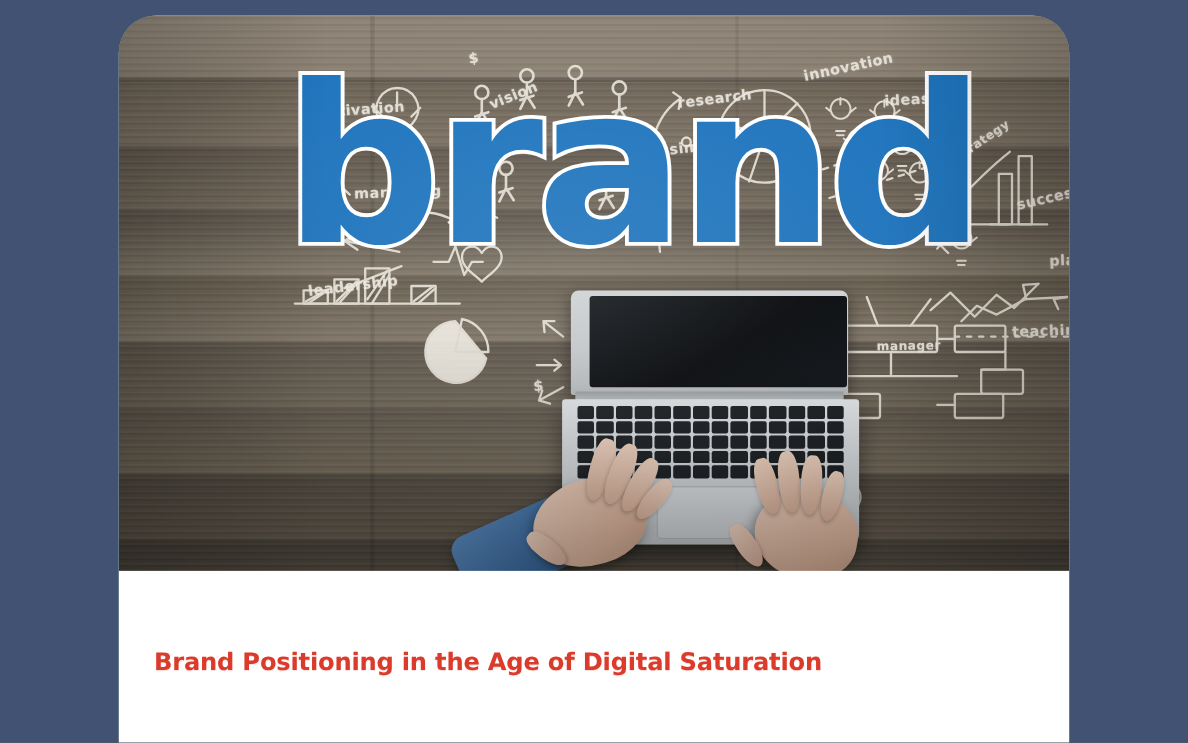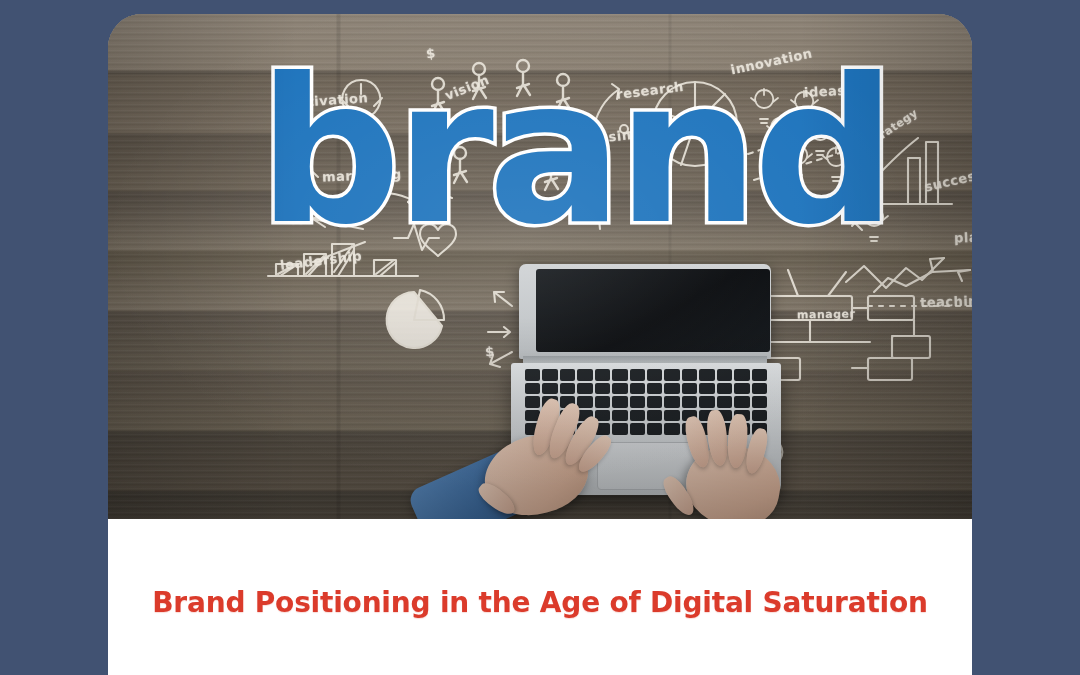--- a/index.html
+++ b/index.html
@@ -203,25 +203,25 @@
     background: #ffffff;
     display: flex;
     align-items: flex-start;
     justify-content: center;
     padding-top: 62px;
     box-sizing: border-box;
   }
   #caption-title {
     margin: 0;
     width: 800px;
-    text-align: center;
+    text-align: left;
     color: #DB3B2B;
     font-family: "DejaVu Sans", sans-serif;
     font-weight: 700;
-    font-size: 28px;
+    font-size: 22px;
     line-height: 43px;
     letter-spacing: -0.2px;
     text-shadow: 0 1px 1px rgba(219,59,43,.18);
   }
 </style>
 </head>
 <body>
 
 <div id="backdrop"></div>
 

